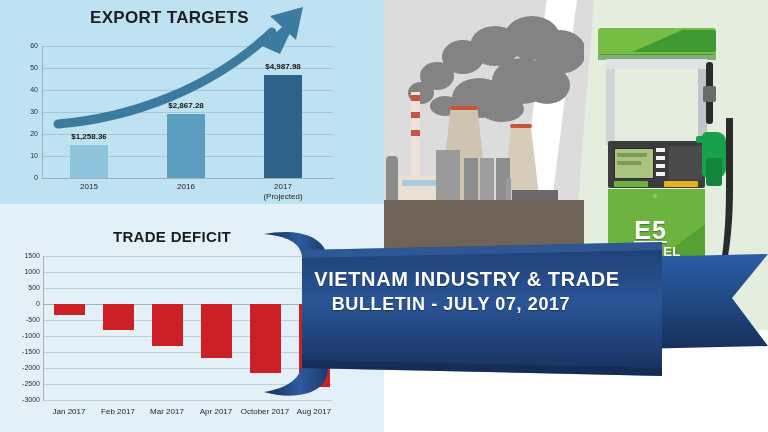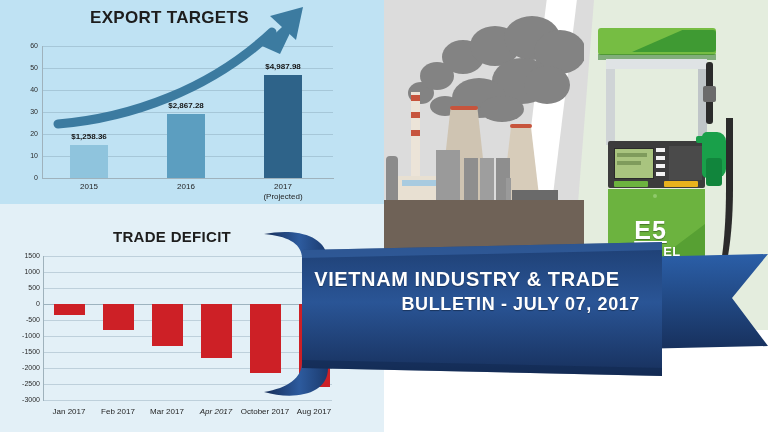--- a/index.html
+++ b/index.html
@@ -215,21 +215,21 @@
     <div class="bar" style="left:54px;top:100px;width:31px;height:11px;background:#cd2026;"></div>
     <div class="bar" style="left:103px;top:100px;width:31px;height:26px;background:#cd2026;"></div>
     <div class="bar" style="left:152px;top:100px;width:31px;height:42px;background:#cd2026;"></div>
     <div class="bar" style="left:201px;top:100px;width:31px;height:54px;background:#cd2026;"></div>
     <div class="bar" style="left:250px;top:100px;width:31px;height:69px;background:#cd2026;"></div>
     <div class="bar" style="left:299px;top:100px;width:31px;height:83px;background:#cd2026;"></div>
 
     <div class="xtick" style="left:44px;top:203px;width:50px;">Jan 2017</div>
     <div class="xtick" style="left:93px;top:203px;width:50px;">Feb 2017</div>
     <div class="xtick" style="left:142px;top:203px;width:50px;">Mar 2017</div>
-    <div class="xtick" style="left:191px;top:203px;width:50px;font-style:italic;">Apr 2017</div>
+    <div class="xtick" style="left:191px;top:203px;width:50px;">Apr 2017</div>
     <div class="xtick" style="left:240px;top:203px;width:50px;">October 2017</div>
     <div class="xtick" style="left:289px;top:203px;width:50px;">Aug 2017</div>
   </div>
 
   <div class="panel" id="panel-white-bottom"></div>
 
   <div id="ribbon">
     <svg width="506" height="172" viewBox="0 0 506 172">
       <defs>
         <linearGradient id="gmain" x1="0" y1="0" x2="0" y2="1">
@@ -252,16 +252,16 @@
 
       <path d="M2,6 C32,0 66,6 66,34 L66,140 C66,168 30,172 2,164 C26,160 40,150 40,134 L40,30 C40,16 26,8 2,6 Z" fill="url(#gcurl)"></path>
 
       <path d="M40,22 L400,14 L400,148 L40,140 Z" fill="url(#gmain)"></path>
 
       <path d="M40,22 L400,14 L400,22 L40,30 Z" fill="#3b6cb0" opacity=".5"></path>
       <path d="M40,132 L400,140 L400,148 L40,140 Z" fill="#112murky" opacity="0"></path>
       <path d="M40,132 L400,140 L400,148 L40,140 Z" fill="#10264c" opacity=".45"></path>
     </svg>
     <div class="ribbon-text" id="ribbon-line1" style="left:40px;width:330px;">VIETNAM INDUSTRY &amp; TRADE</div>
-    <div class="ribbon-text" id="ribbon-line2" style="left:48px;width:330px;text-align:right;">BULLETIN - JULY 07, 2017</div>
+    <div class="ribbon-text" id="ribbon-line2" style="left:24px;width:330px;">BULLETIN - JULY 07, 2017</div>
   </div>
 
 </div>
 
 </body></html>

